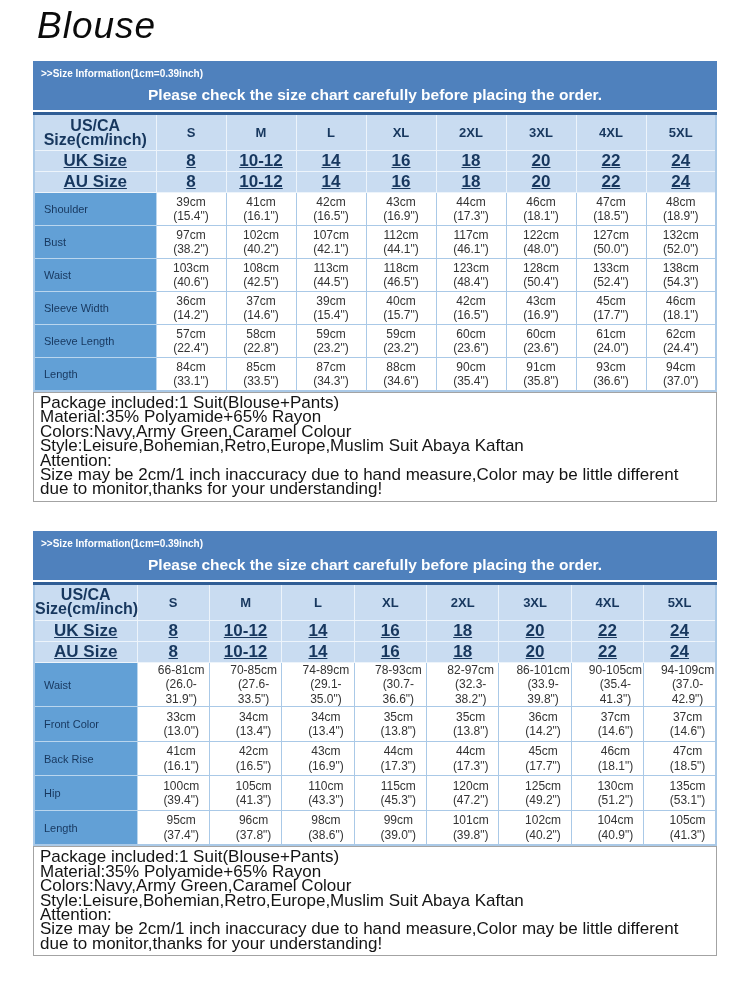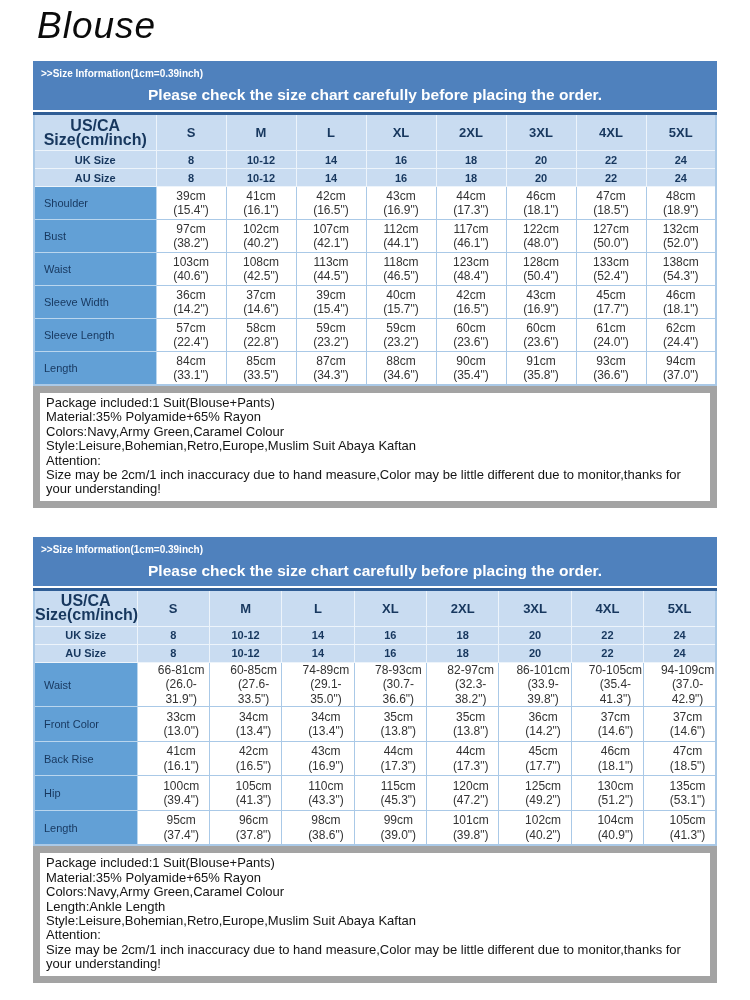--- a/index.html
+++ b/index.html
@@ -27,35 +27,35 @@
     border:1px solid var(--grid-line,#aac9e7);
     text-align:center;padding:0;vertical-align:middle;
     color:var(--header-text,#17375e);
   }
   td.hd{
     background:var(--header-bg,#c9dcf1);font-weight:bold;font-size:13px;
     border-color:#edf4fb;
   }
   td.corner{font-size:16px;line-height:14px;padding:2px 0;margin-left:12px;}
   tr.row-header td{height:31px;}
-  tr.row-region td{height:17px;font-size:11px;}
+  tr.row-region td{height:17px;font-size:17px;text-decoration:underline;}
   td.lbl{
     background:var(--label-col-bg,#62a0d6);text-align:left;
     padding-left:9px;font-size:11px;border-color:#bad6ee;
   }
   td.val{
     background:#ffffff;color:var(--cell-text,#333333);
     font-size:12px;line-height:14.5px;height:32px;
   }
   .t-blouse .c-label{width:122px;}
   .t-pants  .c-label{width:103px;}
   .t-pants td.val{height:33.5px;padding-left:16px;}
   .notes{
-    border:7px solid #a3a3a3;padding:3px 6px 4px 6px;
-    font-size:13px;line-height:14.4px;color:#141414;
+    border:1px solid #a3a3a3;padding:3px 6px 4px 6px;
+    font-size:17px;line-height:14.4px;color:#141414;
   }
   .section-blouse .notes{margin-bottom:29px;}
 </style>
 </head>
 <body>
 
 <div class="page">
 
   <section class="section-blouse">
     <h1 class="title">Blouse</h1>
@@ -492,41 +492,41 @@
           </tr>
           <tr class="row-measure">
             <td class="lbl">
               <div>Waist</div>
             </td>
             <td class="val">
               <div>66-81cm</div>
               <div>(26.0-31.9")</div>
             </td>
             <td class="val">
-              <div>60-85cm</div>
+              <div>70-85cm</div>
               <div>(27.6-33.5")</div>
             </td>
             <td class="val">
               <div>74-89cm</div>
               <div>(29.1-35.0")</div>
             </td>
             <td class="val">
               <div>78-93cm</div>
               <div>(30.7-36.6")</div>
             </td>
             <td class="val">
               <div>82-97cm</div>
               <div>(32.3-38.2")</div>
             </td>
             <td class="val">
               <div>86-101cm</div>
               <div>(33.9-39.8")</div>
             </td>
             <td class="val">
-              <div>70-105cm</div>
+              <div>90-105cm</div>
               <div>(35.4-41.3")</div>
             </td>
             <td class="val">
               <div>94-109cm</div>
               <div>(37.0-42.9")</div>
             </td>
           </tr>
           <tr class="row-measure">
             <td class="lbl">
               <div>Front Color</div>
@@ -674,20 +674,19 @@
               <div>105cm</div>
               <div>(41.3")</div>
             </td>
           </tr>
         </tbody>
     </table>
     <div class="notes">
         <div>Package included:1 Suit(Blouse+Pants)</div>
         <div>Material:35% Polyamide+65% Rayon</div>
         <div>Colors:Navy,Army Green,Caramel Colour</div>
-        <div>Length:Ankle Length</div>
         <div>Style:Leisure,Bohemian,Retro,Europe,Muslim Suit Abaya Kaftan</div>
         <div>Attention:</div>
         <div>Size may be 2cm/1 inch inaccuracy due to hand measure,Color may be little different due to monitor,thanks for your understanding!</div>
       </div>
   </section>
 
 </div>
 
 </body></html>

